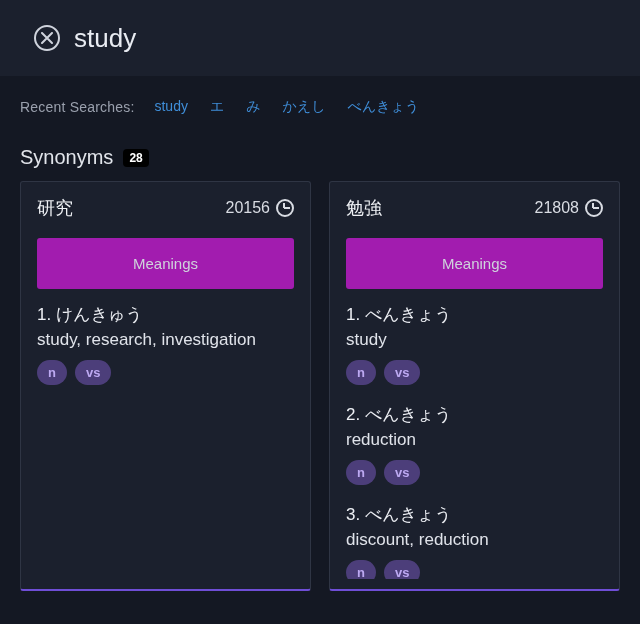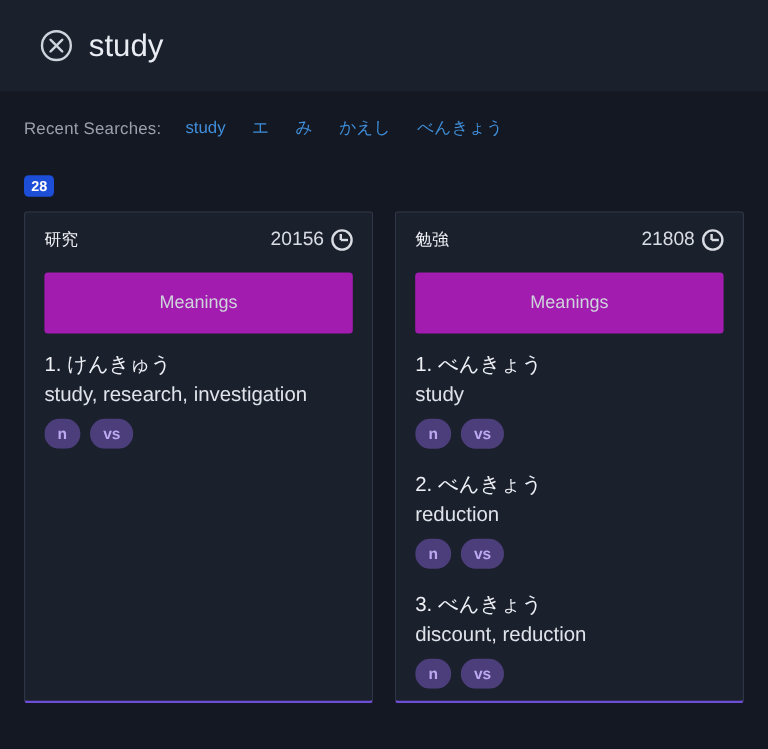--- a/index.html
+++ b/index.html
@@ -51,21 +51,21 @@
   .recent-item { color: #3f8ed9; cursor: pointer; }
 
   .section-header {
     display: flex;
     align-items: center;
     gap: 10px;
     padding: 30px 20px 12px 20px;
   }
   .section-title { font-size: 20px; font-weight: 400; color: #e2e5eb; }
   .count-badge {
-    background: #1d4ed8;
+    background: #000000;
     color: #fff;
     font-size: 12px;
     font-weight: 600;
     padding: 2px 6px;
     border-radius: 4px;
   }
 
   .cards {
     display: flex;
     gap: 18px;
@@ -81,21 +81,21 @@
     height: 410px;
     display: flex;
     flex-direction: column;
   }
   .card-head {
     display: flex;
     justify-content: space-between;
     align-items: center;
     margin-bottom: 18px;
   }
-  .card-word { font-size: 14px; color: #f0f2f6; }
+  .card-word { font-size: 18px; color: #f0f2f6; }
   .card-freq { display: flex; align-items: center; gap: 6px; color: #d9dce3; font-size: 16px; }
   .clock-icon {
     width: 18px; height: 18px;
     border: 2px solid #d9dce3;
     border-radius: 50%;
     position: relative;
   }
   .clock-icon::before, .clock-icon::after {
     content: ""; position: absolute; background: #d9dce3;
     left: 50%; top: 50%; transform-origin: left center;
@@ -145,20 +145,21 @@
   <div class="recent-list">
     <span class="recent-item">study</span>
     <span class="recent-item">エ</span>
     <span class="recent-item">み</span>
     <span class="recent-item">かえし</span>
     <span class="recent-item">べんきょう</span>
   </div>
 </div>
 
 <div class="section-header">
+  <span class="section-title">Synonyms</span>
   <span class="count-badge">28</span>
 </div>
 
 <div class="cards">
 
   <div class="card">
     <div class="card-head">
       <span class="card-word">研究</span>
       <span class="card-freq">
         <span>20156</span>

